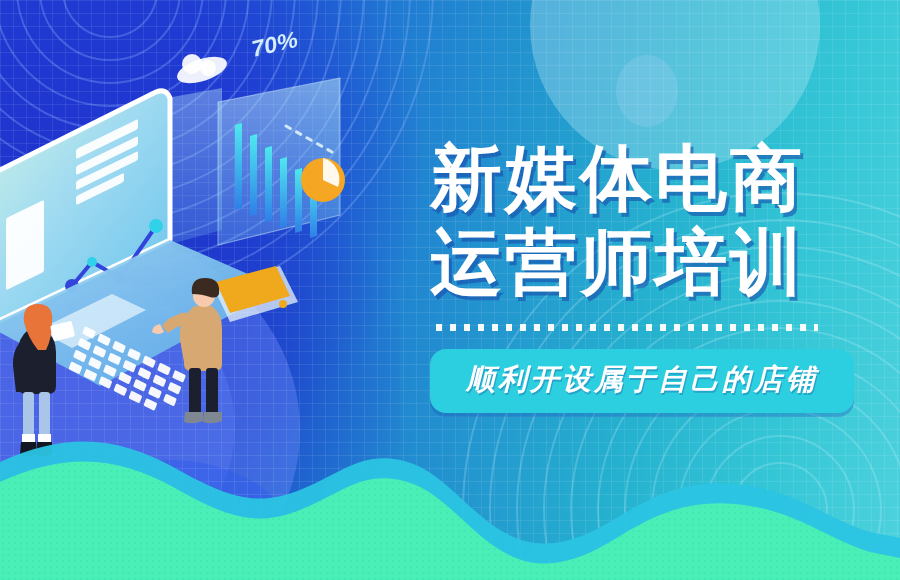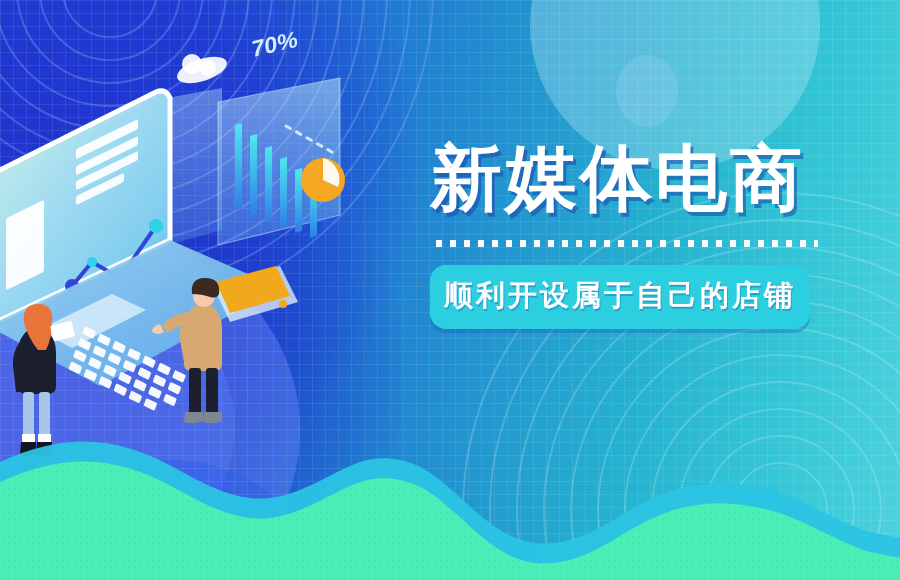--- a/index.html
+++ b/index.html
@@ -70,21 +70,21 @@
     text-shadow:3px 4px 0 rgba(22,70,170,0.55);
   }
   .headline.l2{margin-top:6px;}
   .dots{
     margin:22px 0 0 6px;height:7px;width:382px;
     background-image:repeating-linear-gradient(to right,#ffffff 0 6px, transparent 6px 14px);
     opacity:.95;
   }
   .subbox{
     margin-top:18px;display:inline-block;background:#2ccfe0;border-radius:16px;
-    padding:11px 14px 13px;box-shadow:0 4px 0 rgba(30,90,190,0.35);
+    padding:11px 36px 13px;box-shadow:0 4px 0 rgba(30,90,190,0.35);font-style:italic;
   }
   .subbox span{
     color:#ffffff;font-size:29px;font-weight:bold;letter-spacing:3px;white-space:nowrap;
     text-shadow:1px 2px 0 rgba(26,110,175,0.45);
   }
 </style>
 </head>
 <body>
 
 <div id="banner">
@@ -271,20 +271,21 @@
         <path d="M205 382 l18 0 l0 9 q-10 4 -19 1 Z" fill="#7f8793"></path>
         <path d="M224 382 l18 0 l0 9 q-10 4 -19 1 Z" fill="#7f8793"></path>
         <path d="M206 282 q-18 4 -24 14 l6 7 q10 -8 20 -9 Z" fill="#d8a872"></path>
         <path d="M180 294 q-8 2 -8 8 q6 4 12 0 Z" fill="#f7c9ad"></path>
       </g>
     </svg>
   </div>
 
   <div class="textblock">
     <div class="headline">新媒体电商</div>
+    <div class="headline l2">运营师培训</div>
     <div class="dots"></div>
     <div class="subbox">
       <span>顺利开设属于自己的店铺</span>
     </div>
   </div>
 
   <div class="wave-wrap">
     <svg viewBox="0 0 900 190" preserveAspectRatio="none" xmlns="http://www.w3.org/2000/svg">
       <defs>
         <pattern id="mintdots" width="6" height="6" patternUnits="userSpaceOnUse">

